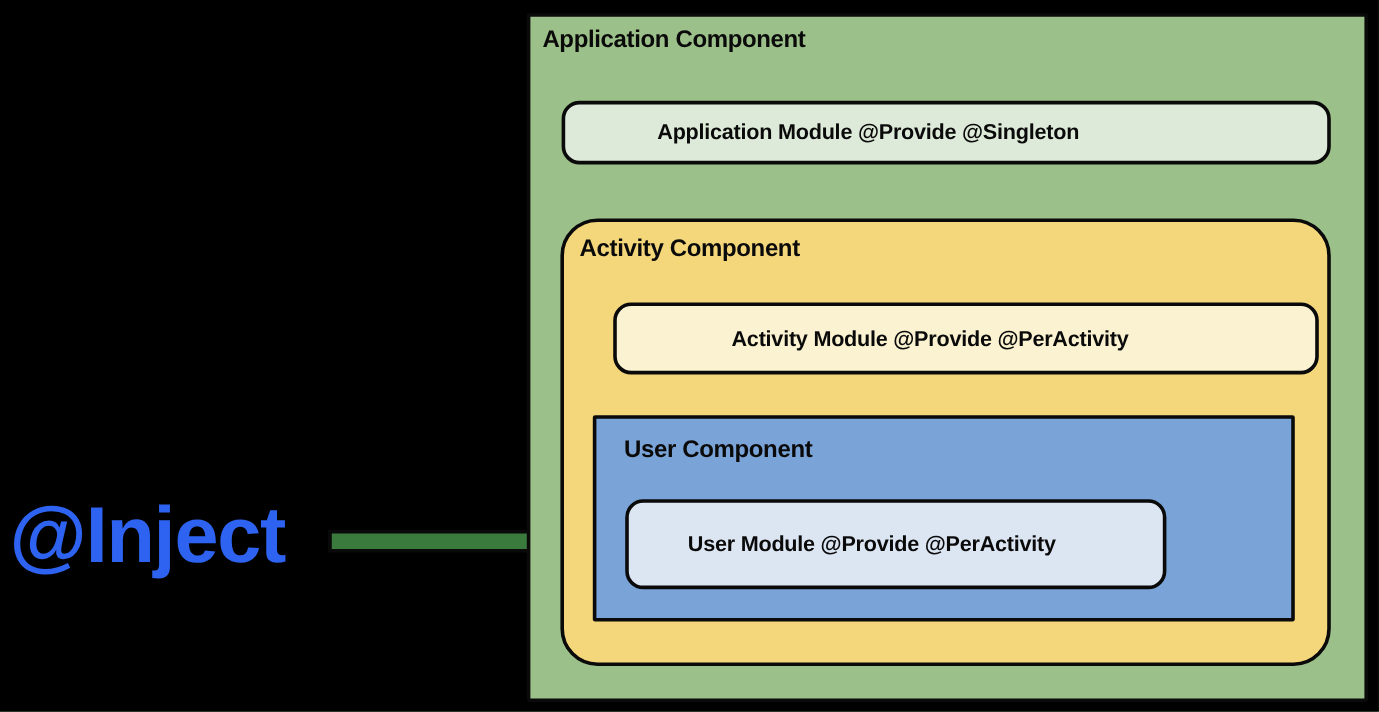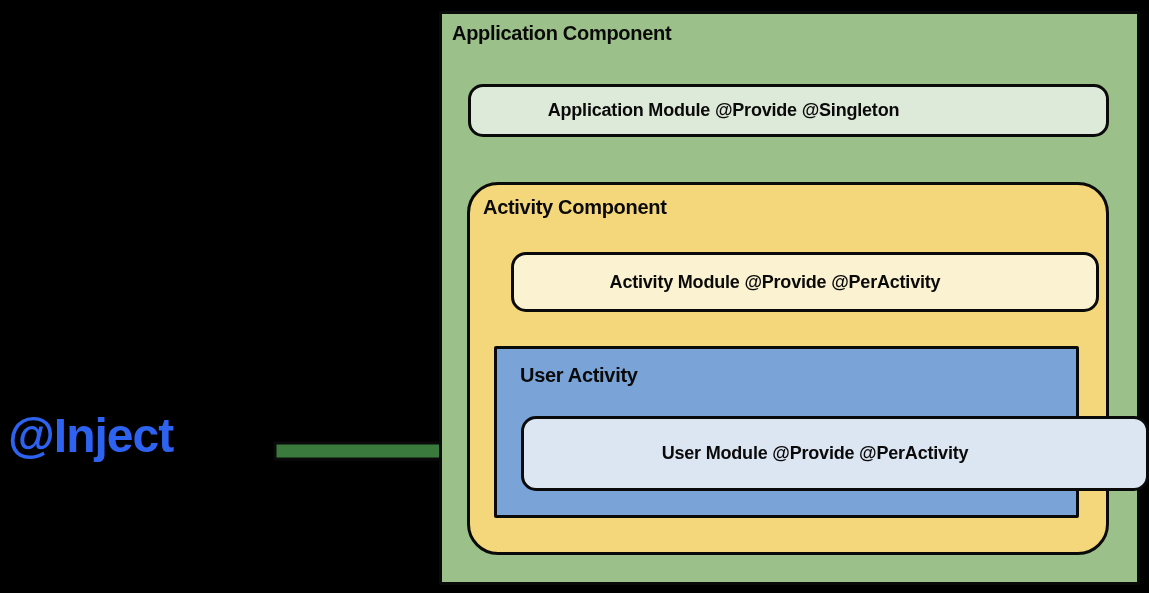--- a/index.html
+++ b/index.html
@@ -43,28 +43,28 @@
     font-size:18px;
     color:#0a0a0a;
     letter-spacing:-0.2px;
     white-space:nowrap;
   }
   .green-box{left:439px;top:11px;width:701px;height:574px;background:var(--green);}
   .app-module{left:26px;top:70px;width:641px;height:53px;background:var(--green-light);padding-right:130px;}
   .yellow-box{left:25px;top:168px;width:642px;height:373px;background:var(--yellow);border-radius:31px;}
   .activity-module{left:25px;top:67px;width:588px;height:60px;background:var(--yellow-light);padding-right:60px;margin-left:16px;}
   .blue-box{left:24px;top:161px;width:585px;height:172px;background:var(--blue);}
-  .user-module{left:24px;top:67px;width:628px;height:75px;background:var(--blue-light);padding-right:40px;}
+  .user-module{left:24px;top:67px;width:451px;height:75px;background:var(--blue-light);padding-right:40px;}
   .app-title{left:10px;top:8px;}
   .activity-title{left:13px;top:11px;}
   .user-title{left:23px;top:15px;}
   .inject-label{
     position:absolute;
     left:8px;top:412px;
-    font-size:48px;
+    font-size:66px;
     font-weight:bold;
     line-height:1;
     color:var(--inject-blue);
     letter-spacing:-1px;
     white-space:nowrap;
   }
   .inject-arrow{position:absolute;left:270px;top:413px;width:250px;height:76px;}
 </style>
 </head>
 <body>
@@ -88,21 +88,21 @@
     <div class="box yellow-box">
 
       <div class="box-title activity-title">Activity Component</div>
 
       <div class="module activity-module">
         <span>Activity Module @Provide @PerActivity</span>
       </div>
 
       <div class="box blue-box">
 
-        <div class="box-title user-title">User Activity</div>
+        <div class="box-title user-title">User Component</div>
 
         <div class="module user-module">
           <span>User Module @Provide @PerActivity</span>
         </div>
 
       </div>
     </div>
   </div>
 
 </div>

